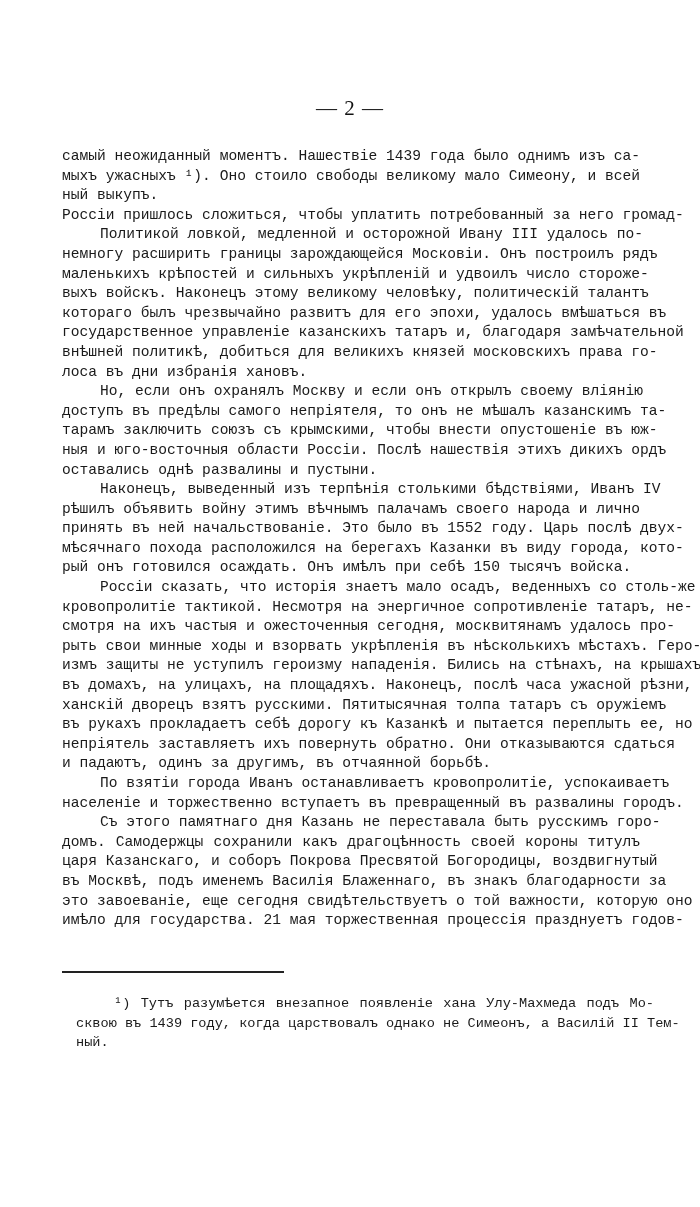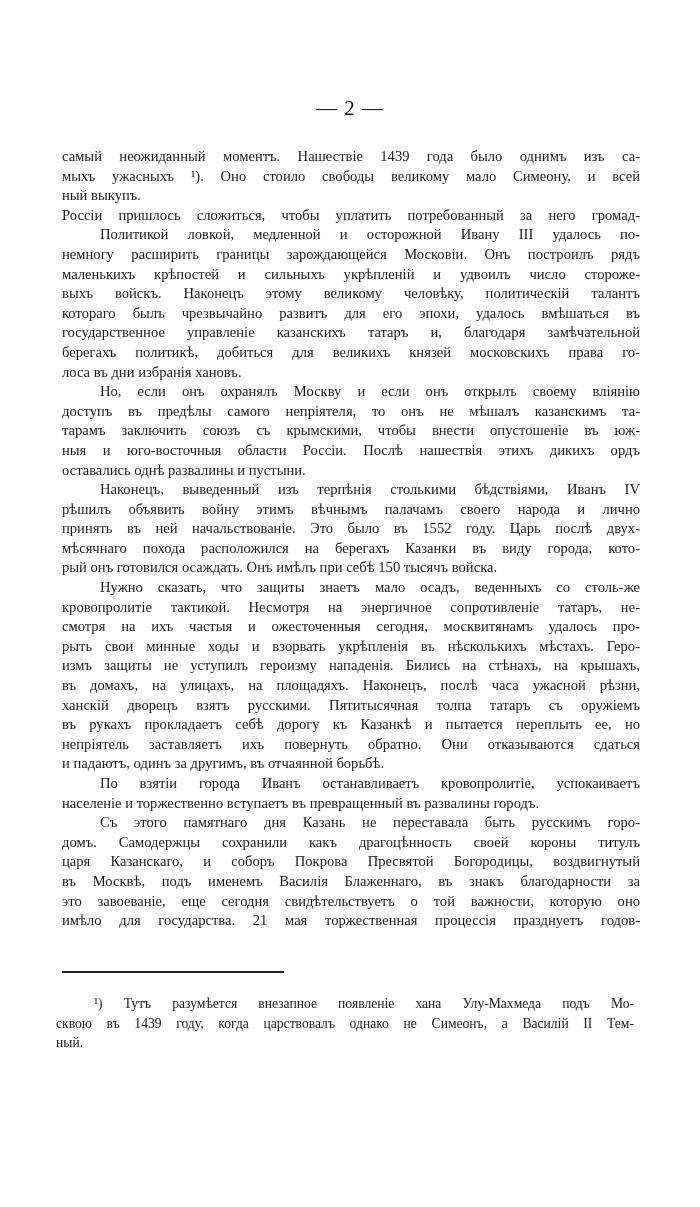--- a/index.html
+++ b/index.html
@@ -3,57 +3,57 @@
 <meta charset="utf-8">
 <style>
   html, body { margin: 0; padding: 0; background: #ffffff; }
   body { width: 700px; height: 1207px; position: relative; overflow: hidden;
          font-family: "Liberation Serif", "DejaVu Serif", serif; color: #1a1a1a; }
   .page-number { position: absolute; top: 96px; left: 0; width: 700px; text-align: center;
                  font-size: 21px; letter-spacing: 1px; color: #111; }
   .body-text { position: absolute; top: 147px; left: 62px; width: 578px; }
   .line { display: block; height: 19.6px; line-height: 19.6px; font-size: 14.6px;
           text-align: justify; text-align-last: justify; white-space: nowrap;
-          overflow: visible; }
+          overflow: visible; font-family: Liberation Mono, monospace; }
   .line.last { text-align-last: left; }
   .line.indent { padding-left: 38px; }
   .rule { position: absolute; top: 971px; left: 62px; width: 222px; height: 0;
           border-top: 2px solid #222; }
-  .footnote { position: absolute; top: 994px; left: 56px; width: 578px; }
+  .footnote { position: absolute; top: 994px; left: 76px; width: 578px; }
   .footnote .line { font-size: 13.6px; height: 19.5px; line-height: 19.5px; }
 </style>
 </head>
 <body>
 
 <div class="page-number">— 2 —</div>
 
 <div class="body-text" id="body-text">
     <span class="line">самый неожиданный моментъ. Нашествіе 1439 года было однимъ изъ са-</span>
     <span class="line">мыхъ ужасныхъ ¹). Оно стоило свободы великому мало Симеону, и всей</span>
     <span class="line last">ный выкупъ.</span>
     <span class="line">Россіи пришлось сложиться, чтобы уплатить потребованный за него громад-</span>
     <span class="line indent">Политикой ловкой, медленной и осторожной Ивану III удалось по-</span>
     <span class="line">немногу расширить границы зарождающейся Московіи. Онъ построилъ рядъ</span>
     <span class="line">маленькихъ крѣпостей и сильныхъ укрѣпленій и удвоилъ число стороже-</span>
     <span class="line">выхъ войскъ. Наконецъ этому великому человѣку, политическій талантъ</span>
     <span class="line">котораго былъ чрезвычайно развитъ для его эпохи, удалось вмѣшаться въ</span>
     <span class="line">государственное управленіе казанскихъ татаръ и, благодаря замѣчательной</span>
-    <span class="line">берегахъ политикѣ, добиться для великихъ князей московскихъ права го-</span>
+    <span class="line">внѣшней политикѣ, добиться для великихъ князей московскихъ права го-</span>
     <span class="line last">лоса въ дни избранія хановъ.</span>
     <span class="line indent">Но, если онъ охранялъ Москву и если онъ открылъ своему вліянію</span>
     <span class="line">доступъ въ предѣлы самого непріятеля, то онъ не мѣшалъ казанскимъ та-</span>
     <span class="line">тарамъ заключить союзъ съ крымскими, чтобы внести опустошеніе въ юж-</span>
     <span class="line">ныя и юго-восточныя области Россіи. Послѣ нашествія этихъ дикихъ ордъ</span>
     <span class="line last">оставались однѣ развалины и пустыни.</span>
     <span class="line indent">Наконецъ, выведенный изъ терпѣнія столькими бѣдствіями, Иванъ IV</span>
     <span class="line">рѣшилъ объявить войну этимъ вѣчнымъ палачамъ своего народа и лично</span>
     <span class="line">принять въ ней начальствованіе. Это было въ 1552 году. Царь послѣ двух-</span>
     <span class="line">мѣсячнаго похода расположился на берегахъ Казанки въ виду города, кото-</span>
     <span class="line last">рый онъ готовился осаждать. Онъ имѣлъ при себѣ 150 тысячъ войска.</span>
-    <span class="line indent">Нужно сказать, что защиты знаетъ мало осадъ, веденныхъ со столь-же</span>
+    <span class="line indent">Россіи сказать, что исторія знаетъ мало осадъ, веденныхъ со столь-же</span>
     <span class="line">кровопролитіе тактикой. Несмотря на энергичное сопротивленіе татаръ, не-</span>
     <span class="line">смотря на ихъ частыя и ожесточенныя сегодня, москвитянамъ удалось про-</span>
     <span class="line">рыть свои минные ходы и взорвать укрѣпленія въ нѣсколькихъ мѣстахъ. Геро-</span>
     <span class="line">измъ защиты не уступилъ героизму нападенія. Бились на стѣнахъ, на крышахъ,</span>
     <span class="line">въ домахъ, на улицахъ, на площадяхъ. Наконецъ, послѣ часа ужасной рѣзни,</span>
     <span class="line">ханскій дворецъ взятъ русскими. Пятитысячная толпа татаръ съ оружіемъ</span>
     <span class="line">въ рукахъ прокладаетъ себѣ дорогу къ Казанкѣ и пытается переплыть ее, но</span>
     <span class="line">непріятель заставляетъ ихъ повернуть обратно. Они отказываются сдаться</span>
     <span class="line last">и падаютъ, одинъ за другимъ, въ отчаянной борьбѣ.</span>
     <span class="line indent">По взятіи города Иванъ останавливаетъ кровопролитіе, успокаиваетъ</span>

